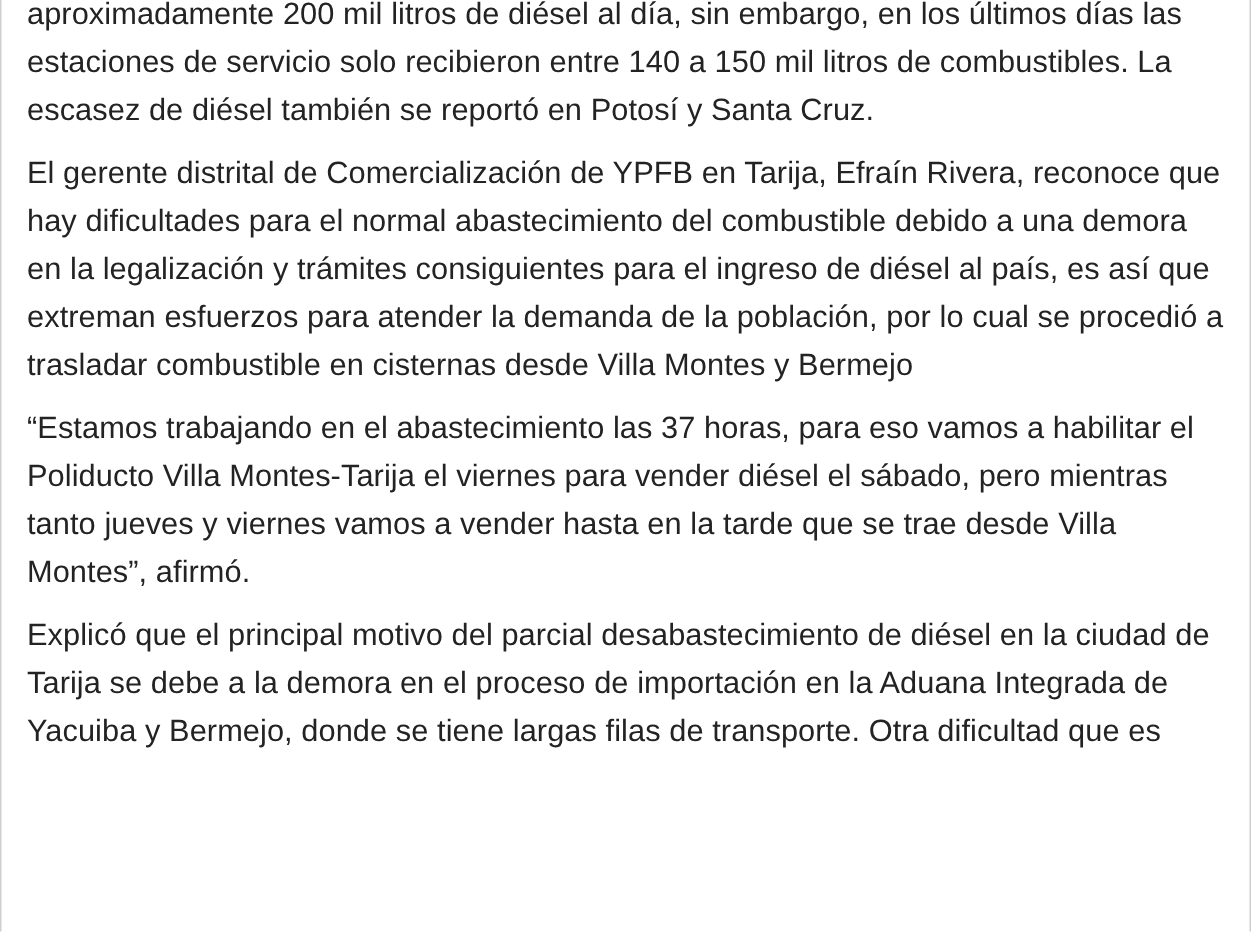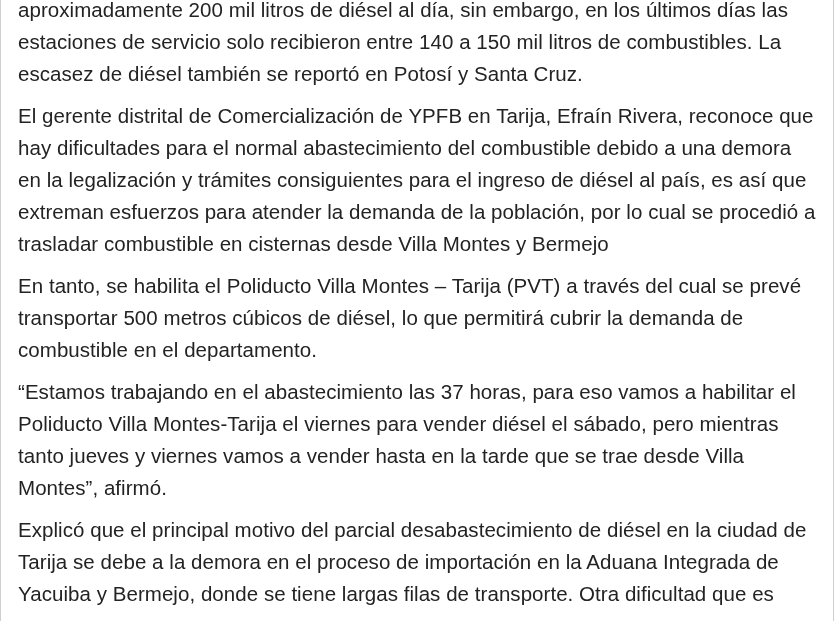--- a/index.html
+++ b/index.html
@@ -57,16 +57,15 @@
 </style>
 </head>
 <body>
 
 <div class="article">
   <div class="rule-left"></div>
   <div class="rule-right"></div>
 
   <p class="para first">aproximadamente 200 mil litros de diésel al día, sin embargo, en los últimos días las estaciones de servicio solo recibieron entre 140 a 150 mil litros de combustibles. La escasez de diésel también se reportó en Potosí y Santa Cruz.</p>
   <p class="para gap-before">El gerente distrital de Comercialización de YPFB en Tarija, Efraín Rivera, reconoce que hay dificultades para el normal abastecimiento del combustible debido a una demora en la legalización y trámites consiguientes para el ingreso de diésel al país, es así que extreman esfuerzos para atender la demanda de la población, por lo cual se procedió a trasladar combustible en cisternas desde Villa Montes y Bermejo</p>
-  <p class="para gap-before">En tanto, se habilita el Poliducto Villa Montes – Tarija (PVT) a través del cual se prevé transportar 500 metros cúbicos de diésel, lo que permitirá cubrir la demanda de combustible en el departamento.</p>
   <p class="para gap-before">“Estamos trabajando en el abastecimiento las 37 horas, para eso vamos a habilitar el Poliducto Villa Montes-Tarija el viernes para vender diésel el sábado, pero mientras tanto jueves y viernes vamos a vender hasta en la tarde que se trae desde Villa Montes”, afirmó.</p>
   <p class="para gap-before clipped-bottom">Explicó que el principal motivo del parcial desabastecimiento de diésel en la ciudad de Tarija se debe a la demora en el proceso de importación en la Aduana Integrada de Yacuiba y Bermejo, donde se tiene largas filas de transporte. Otra dificultad que es</p>
 </div>
 
 </body></html>

